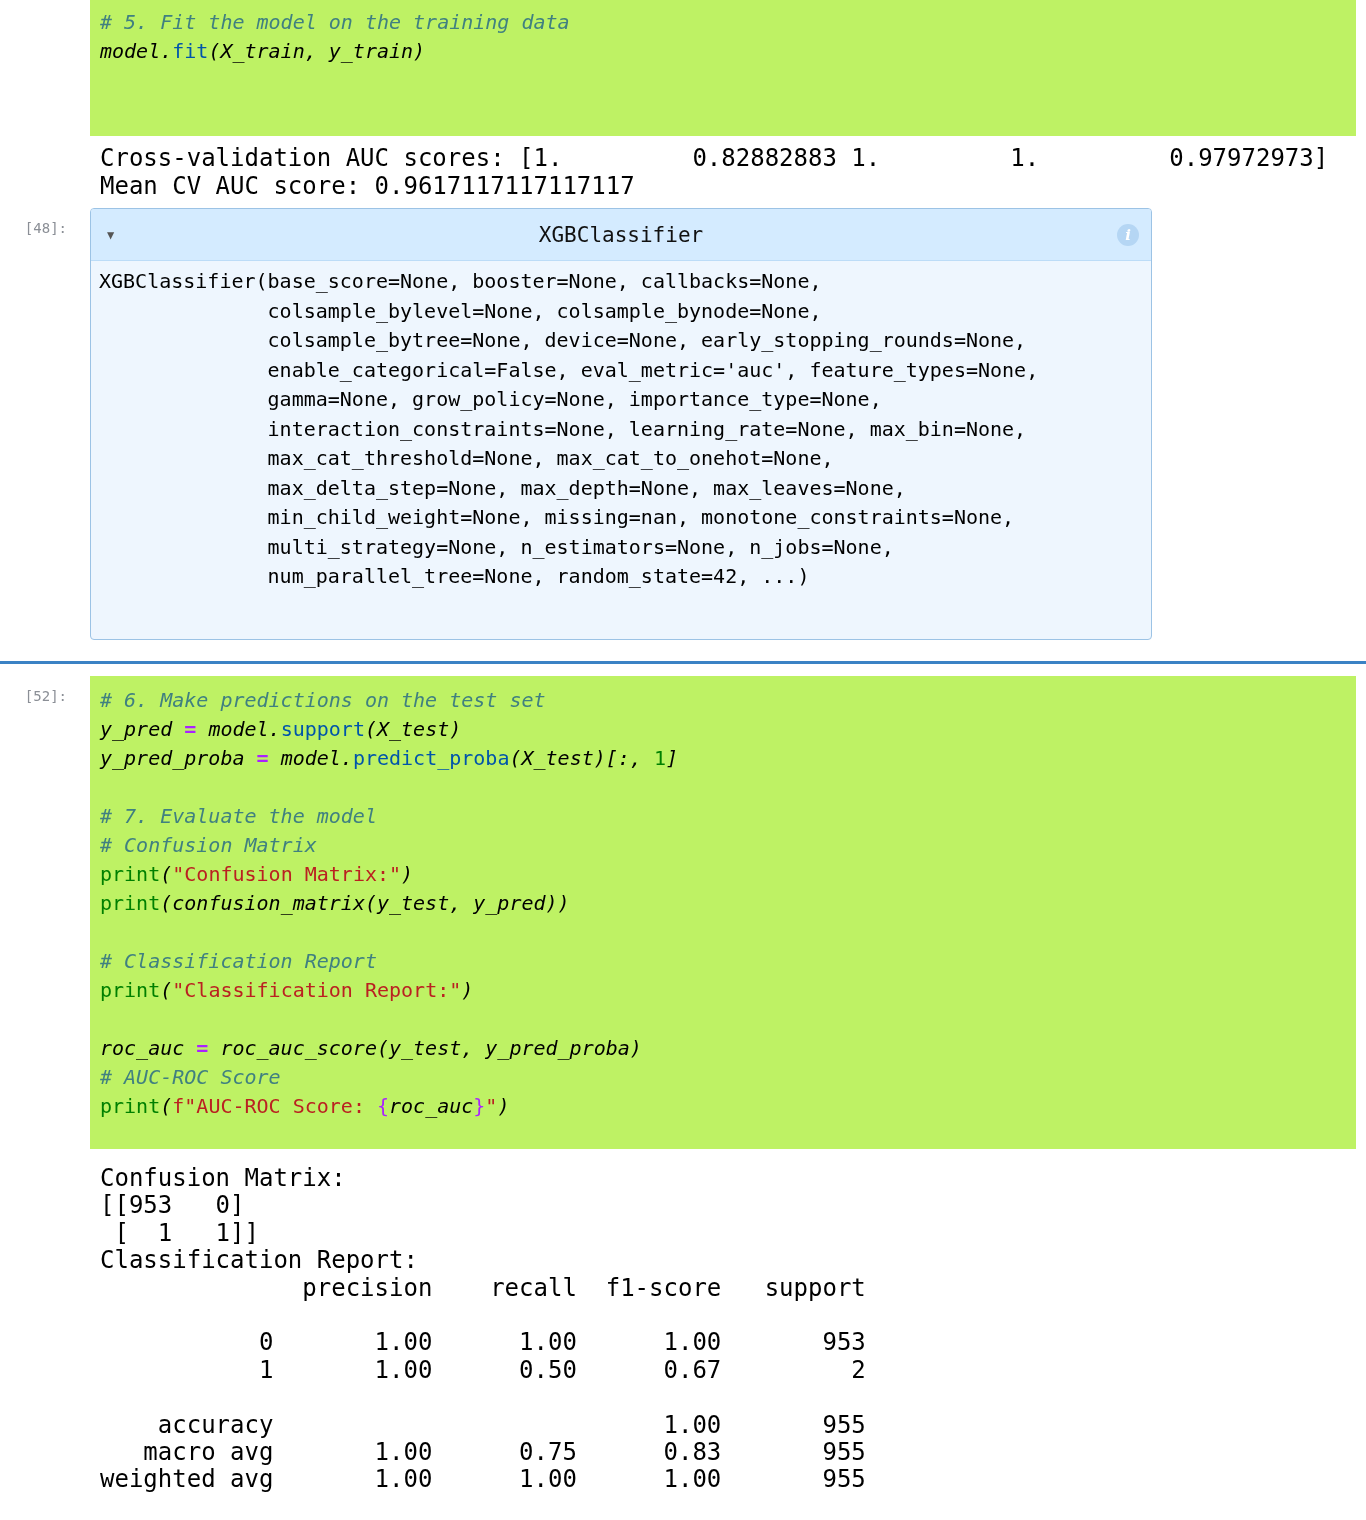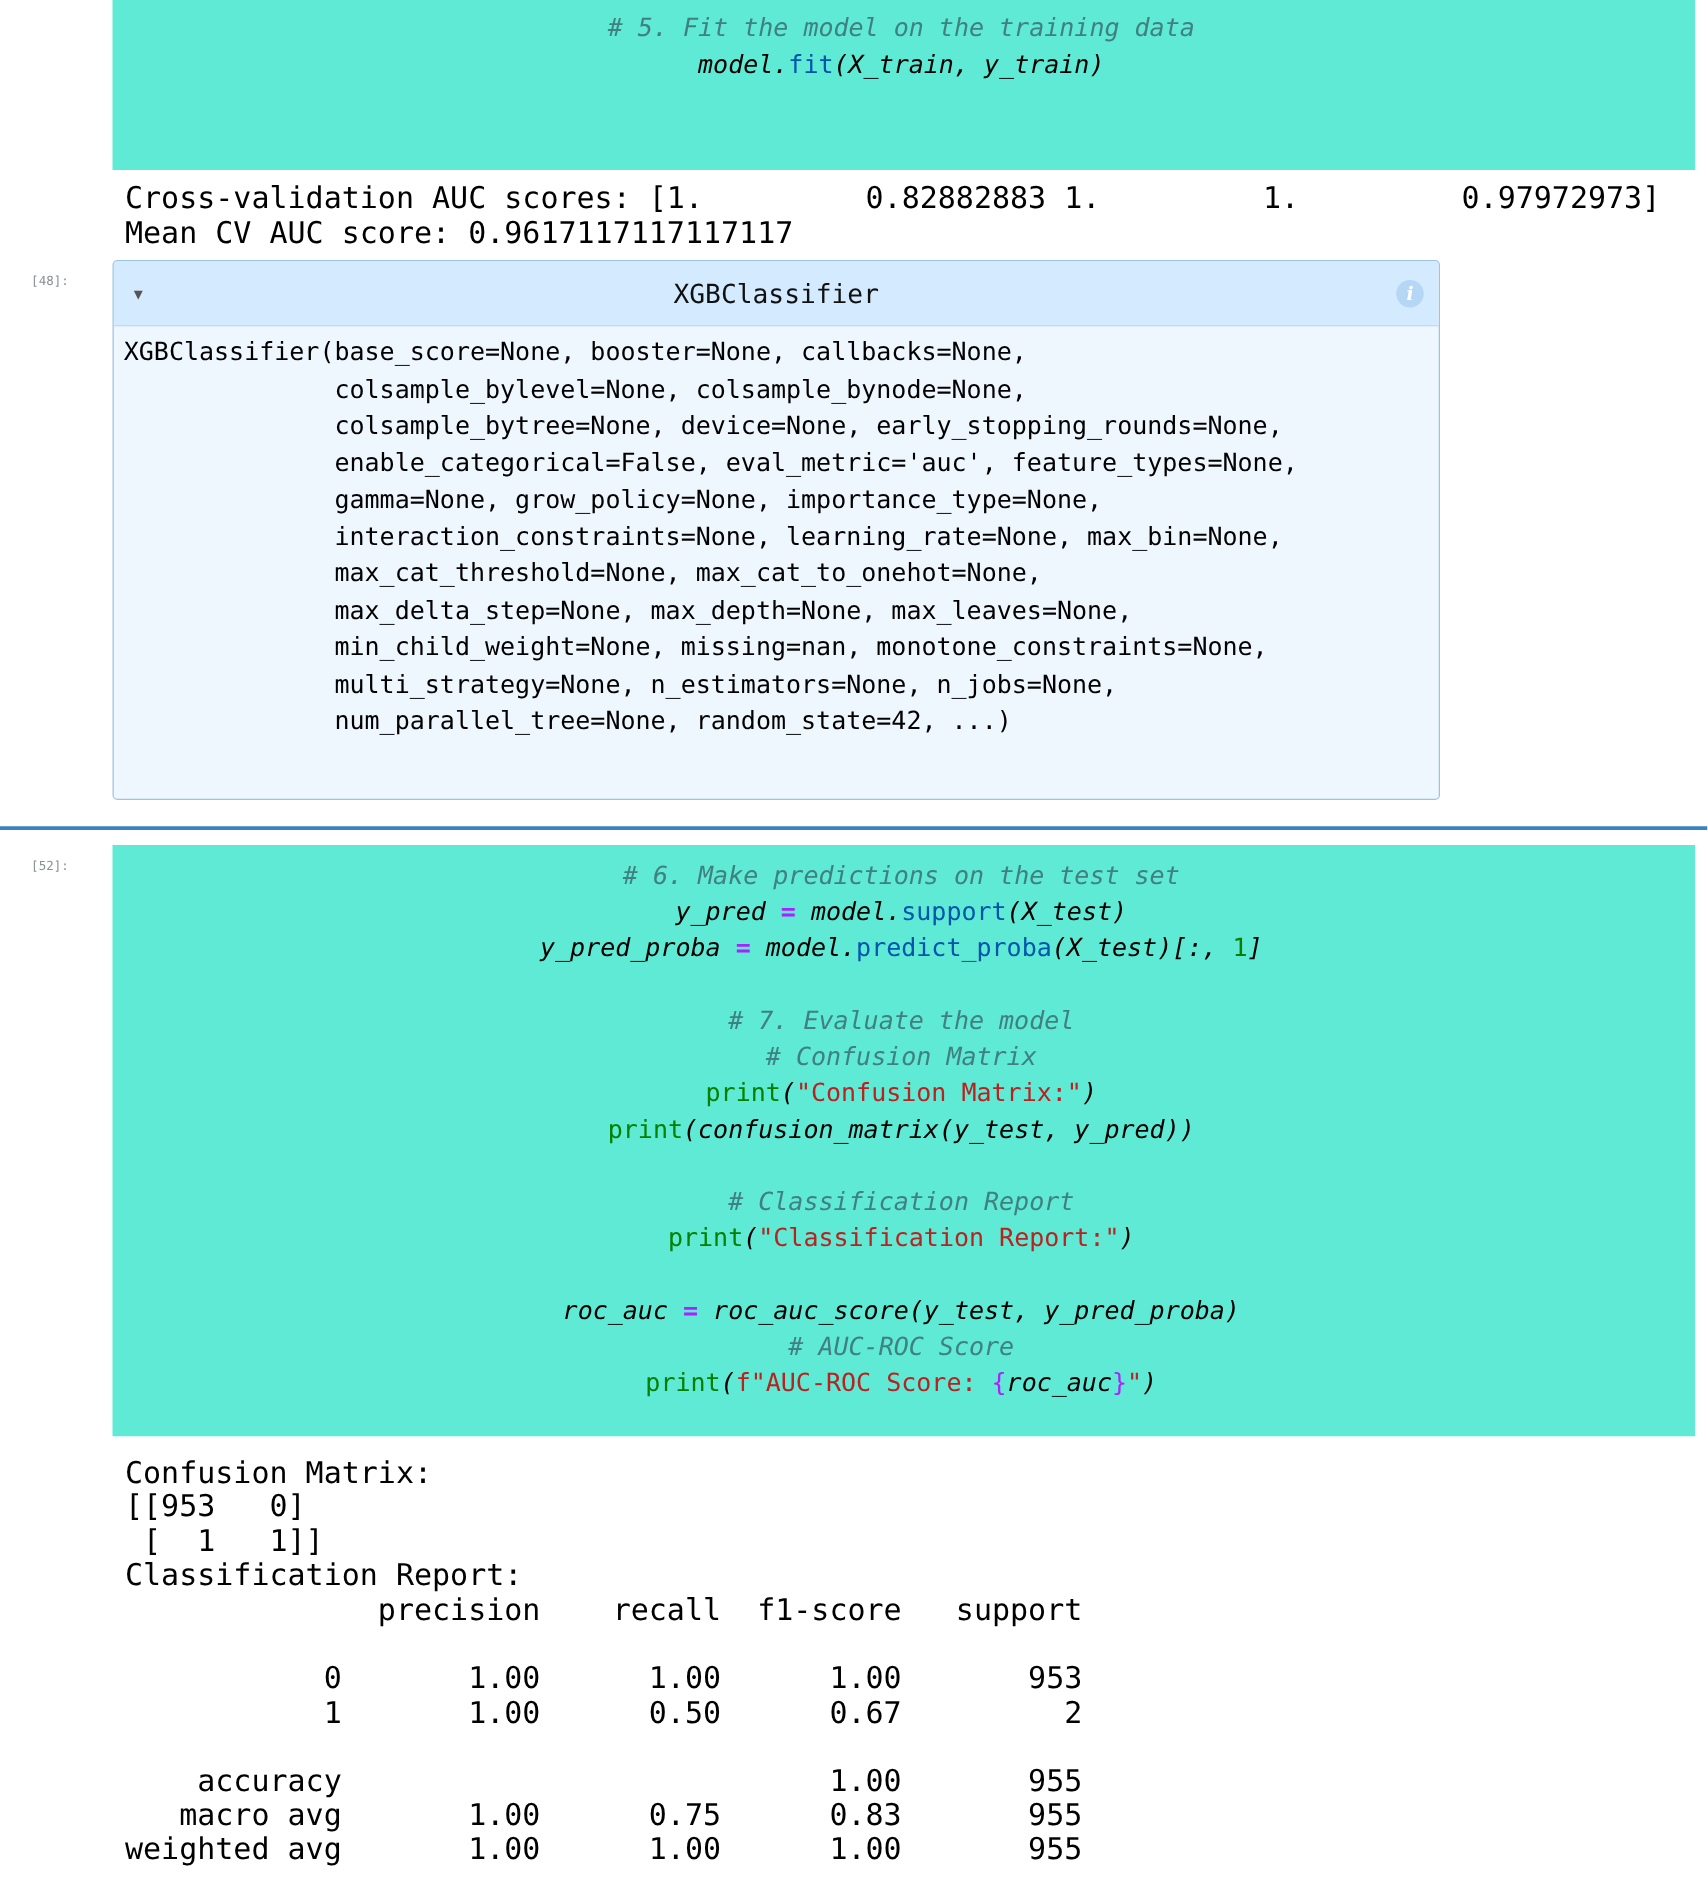--- a/index.html
+++ b/index.html
@@ -5,29 +5,28 @@
   * { margin:0; padding:0; box-sizing:border-box; }
   html,body { background:#ffffff; }
   body {
     width:1366px; height:1520px; overflow:hidden;
     font-family:"DejaVu Sans Mono", "Liberation Mono", monospace;
     color:#000;
   }
   .nb { width:1366px; }
   .row { display:flex; align-items:flex-start; }
   .prompt {
-    flex:0 0 90px; width:90px; text-align:right; padding-right:35px;
-    font-family:"DejaVu Sans Mono", monospace; font-size:10px; color:#8b8f96;
+    flex:0 0 90px; width:90px; text-align:right; padding-right:23px;
+    font-family:"DejaVu Sans Mono", monospace; font-size:14px; color:#8b8f96;
     white-space:pre;
   }
   
   .input-area {
-    flex:1; background:#5eead4; margin-right:10px;
+    flex:1; background:#bef264; margin-right:10px;
     padding:8px 14px 12px 10px;
-    text-align:center;
   }
   .code-line {
     font-size:20px; line-height:29px; white-space:pre; color:#000;
     font-family:"DejaVu Sans Mono", monospace;
   }
   .tok-p    { color:#000000;font-style:italic; }
   .tok-c    { color:#408080; font-style:italic; }
   .tok-op   { color:#aa22ff; font-weight:bold; }
   .tok-prop { color:#0055aa; }
   .tok-bi   { color:#008000; }

